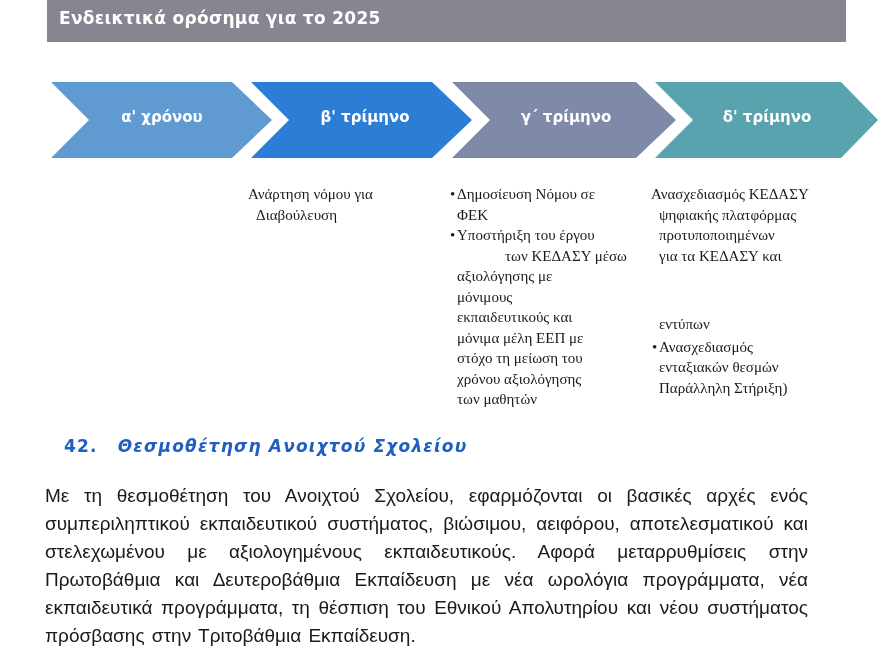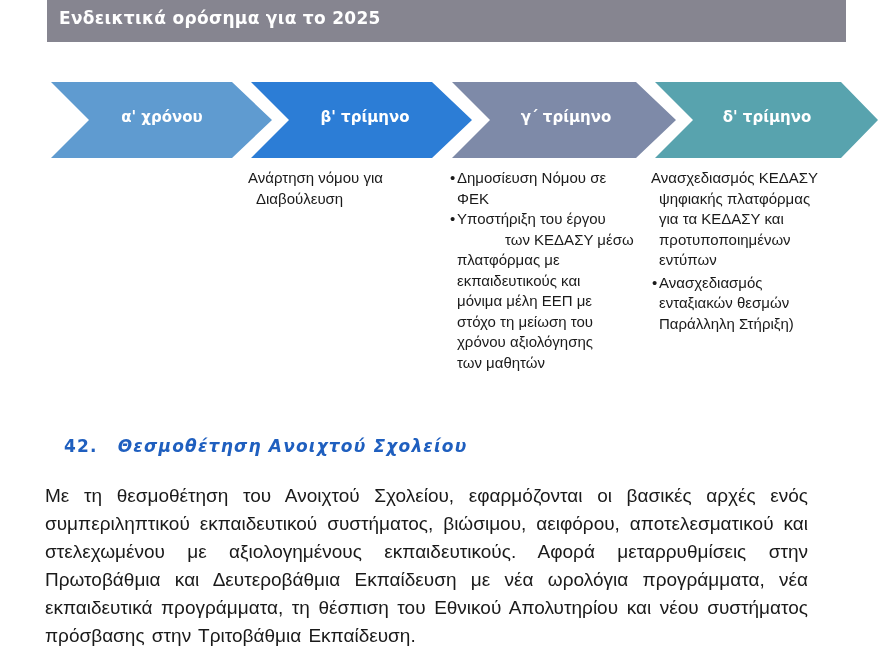--- a/index.html
+++ b/index.html
@@ -2,21 +2,21 @@
 <html><head>
 <meta charset="utf-8">
 <style>
   html, body { margin: 0; padding: 0; background: #ffffff; }
   body { width: 881px; height: 652px; position: relative; overflow: hidden; font-family: "DejaVu Sans", sans-serif; }
   .banner { position: absolute; left: 47px; top: 0; width: 799px; height: 42px; background: #868590; }
   .banner-title { position: absolute; left: 12px; top: 8px; color: #ffffff; font-family: "DejaVu Sans", sans-serif; font-weight: bold; font-size: 17px; letter-spacing: 0.3px; }
   .chevrons { position: absolute; left: 0; top: 82px; width: 881px; height: 76px; }
   .chevrons svg { position: absolute; left: 0; top: 0; }
   .chev-label { position: absolute; top: 26px; color: #ffffff; font-family: "DejaVu Sans", sans-serif; font-weight: bold; font-size: 15px; text-align: center; width: 180px; }
-  .col { position: absolute; top: 168px; font-family: Liberation Sans, sans-serif; font-size: 15px; line-height: 20.5px; color: #1a1a1a; }
+  .col { position: absolute; top: 184px; font-family: Liberation Serif, serif; font-size: 15px; line-height: 20.5px; color: #1a1a1a; }
   .bullet { display: inline-block; width: 7px; text-indent: 0; }
   .section-heading { position: absolute; left: 64px; top: 436px; color: #1f5fbf; font-family: "DejaVu Sans", sans-serif; font-weight: bold; font-size: 17px; letter-spacing: 1.2px; }
   .section-heading .num { font-style: normal; margin-right: 20px; }
   .section-heading .title { font-style: italic; }
   .paragraph { position: absolute; left: 45px; top: 482px; width: 763px; font-family: "Liberation Sans", sans-serif; font-size: 19px; line-height: 28px; color: #1a1a1a; text-align: justify; word-spacing: 2px; }
 </style>
 </head>
 <body>
 
 <div class="banner">
@@ -42,35 +42,36 @@
 </div>
 
 <div class="col" style="left:450px;">
   <div>
     <div><span class="bullet">•</span><span>Δημοσίευση Νόμου σε</span></div>
     <div style="padding-left:7px;">ΦΕΚ</div>
   </div>
   <div>
     <div><span class="bullet">•</span><span>Υποστήριξη του έργου</span></div>
     <div style="padding-left:7px;margin-left:48px;">των ΚΕΔΑΣΥ μέσω</div>
-    <div style="padding-left:7px;">πλατφόρμας με</div>
+    <div style="padding-left:7px;">αξιολόγησης με</div>
+    <div style="padding-left:7px;">μόνιμους</div>
     <div style="padding-left:7px;">εκπαιδευτικούς και</div>
     <div style="padding-left:7px;">μόνιμα μέλη ΕΕΠ με</div>
     <div style="padding-left:7px;">στόχο τη μείωση του</div>
     <div style="padding-left:7px;">χρόνου αξιολόγησης</div>
     <div style="padding-left:7px;">των μαθητών</div>
   </div>
 </div>
 
 <div class="col" style="left:651px;">
   <div>Ανασχεδιασμός ΚΕΔΑΣΥ</div>
   <div style="padding-left:8px;">ψηφιακής πλατφόρμας</div>
+  <div style="padding-left:8px;">προτυποποιημένων</div>
   <div style="padding-left:8px;">για τα ΚΕΔΑΣΥ και</div>
-  <div style="padding-left:8px;">προτυποποιημένων</div>
-  <div style="padding-left:8px;">εντύπων</div>
+  <div style="padding-left:8px;margin-top:48px;">εντύπων</div>
   <div style="margin-top:2px;">
     <div style="padding-left:1px;"><span class="bullet">•</span><span>Ανασχεδιασμός</span></div>
     <div style="padding-left:8px;">ενταξιακών θεσμών</div>
     <div style="padding-left:8px;">Παράλληλη Στήριξη)</div>
   </div>
 </div>
 
 <div class="section-heading">
   <span class="num">42.</span><span class="title">Θεσμοθέτηση Ανοιχτού Σχολείου</span>
 </div>

